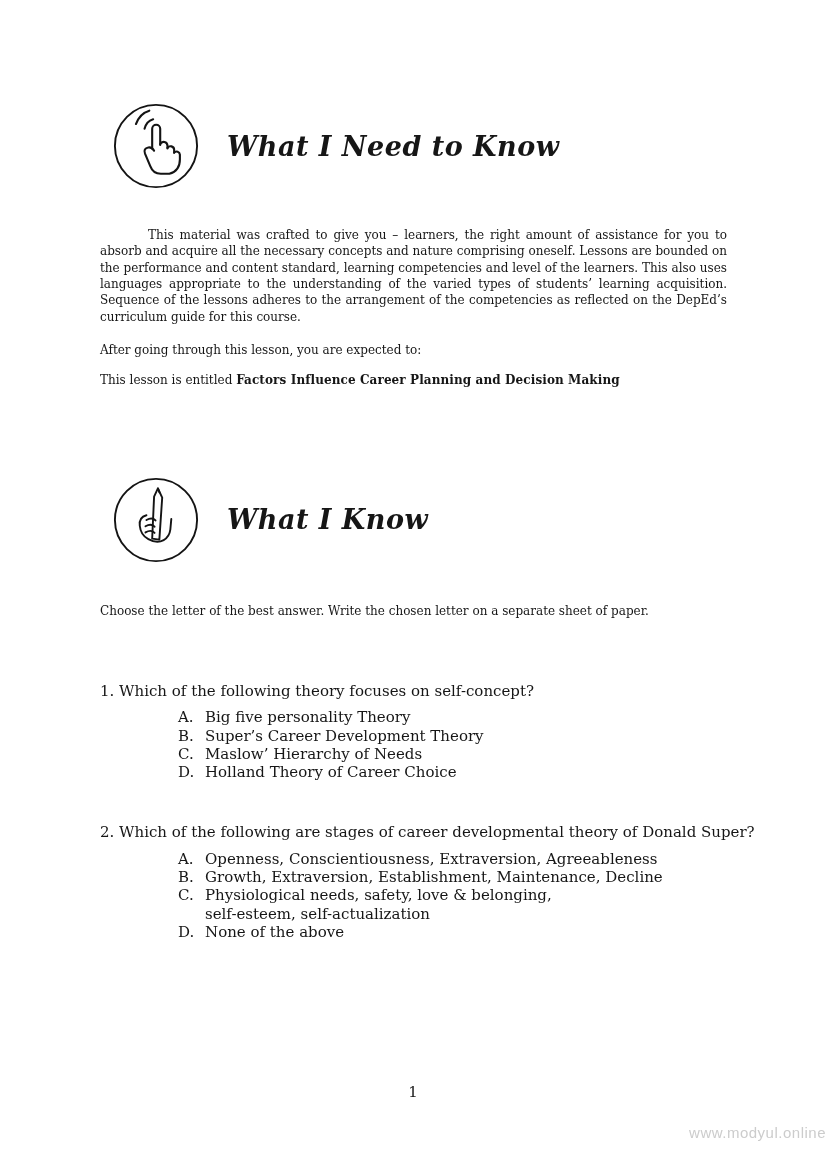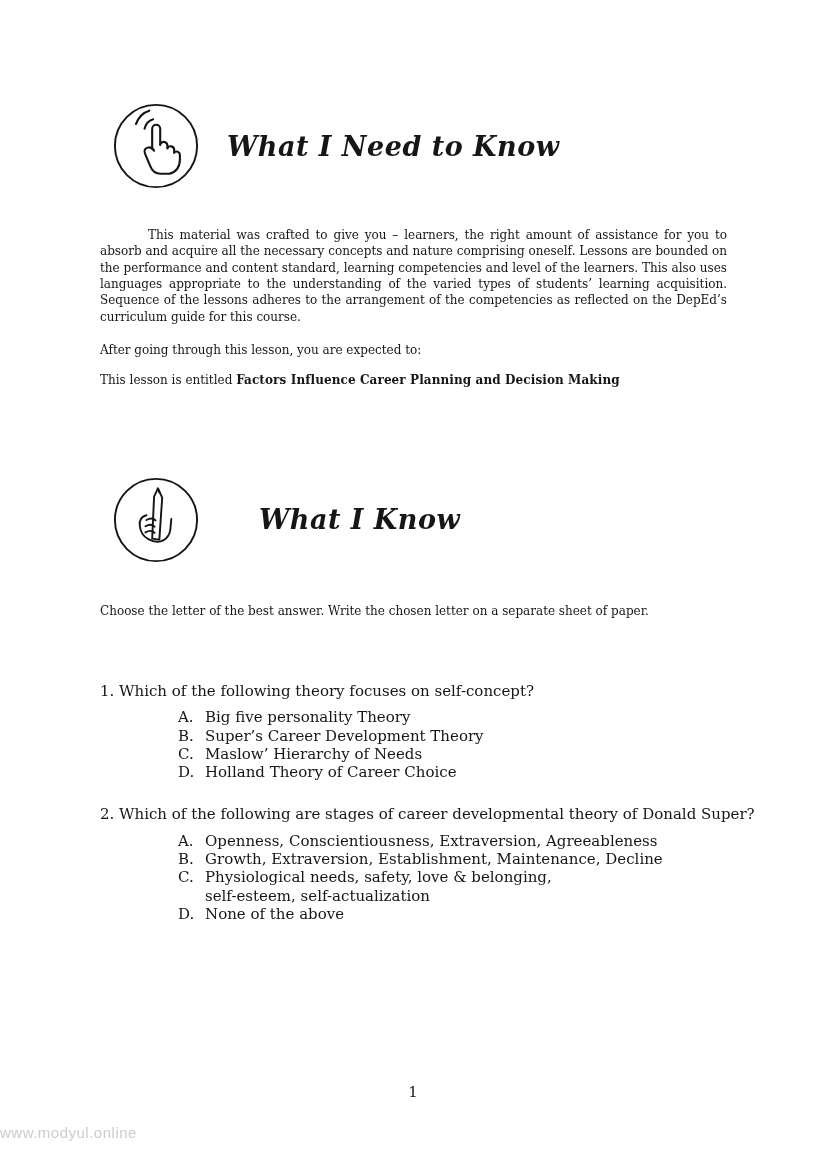--- a/index.html
+++ b/index.html
@@ -14,53 +14,53 @@
     font-family: "DejaVu Serif", "Liberation Serif", serif;
   }
   .content {
     position: absolute;
     left: 100px;
     top: 0;
     width: 627px;
   }
   .section-header { display: flex; align-items: center; }
   .sh1 { margin-top: 103px; }
-  .sh2 { margin-top: 88px; gap: 32px; }
+  .sh2 { margin-top: 88px; }
   .icon-circle { width: 86px; height: 86px; flex: 0 0 86px; margin-left: 13px; }
   .icon-circle svg { width: 100%; height: 100%; display: block; }
   .section-title {
     font-size: 27px;
     font-weight: bold;
     font-style: italic;
     margin: 0 0 0 28px;
     letter-spacing: 0.5px;
     white-space: nowrap;
   }
   p { margin: 0; }
   .body { font-size: 12px; line-height: 1.36; text-align: justify; }
   .p1 { margin-top: 38px; text-indent: 48px; }
   .lesson-line { margin-top: 14px; text-align: left; white-space: nowrap; }
   .lesson-line b { letter-spacing: 0.1px; }
   .after-line { margin-top: 17px; text-align: left; }
   .objective { margin-top: 11px; }
   .instructions { margin-top: 40px; }
   .question { font-size: 15px; line-height: 1.36; white-space: nowrap; }
   .q1 { margin-top: 62px; }
-  .q2 { margin-top: 23px; }
+  .q2 { margin-top: 41px; }
   .choices { margin-top: 7px; margin-left: 78px; }
   .choice { display: flex; font-size: 15px; line-height: 1.22; }
   .choice-letter { flex: 0 0 27px; }
   .choice-text { white-space: pre-line; }
   .page-number {
     position: absolute; left: 0; top: 1083px;
     width: 826px; text-align: center; font-size: 15px;
   }
   .watermark {
     position: absolute; left: 0; top: 1124px;
-    width: 826px; text-align: left;
+    width: 826px; text-align: right;
     font-size: 15px; color: #cccccc;
     font-family: "Liberation Sans", sans-serif;
     letter-spacing: 0.5px;
   }
 </style>
 </head>
 <body>
 
 <div class="page">
   <div class="content">

